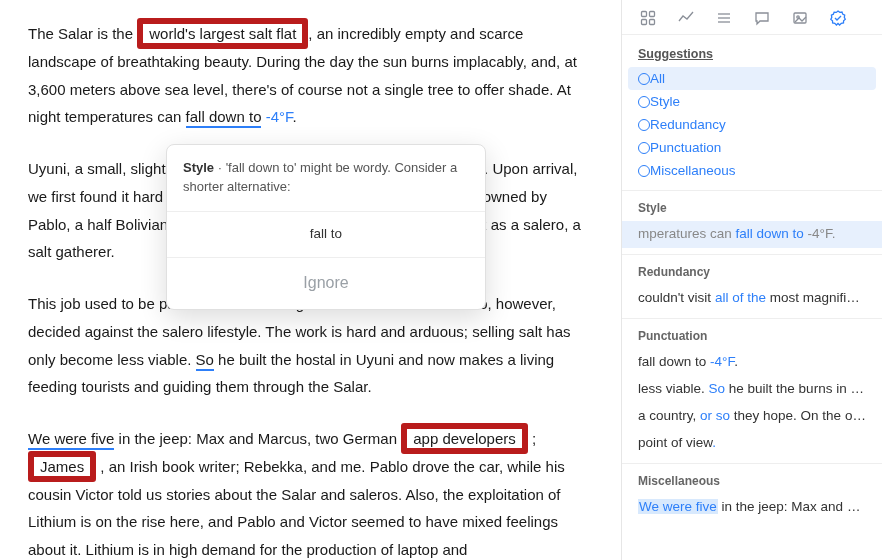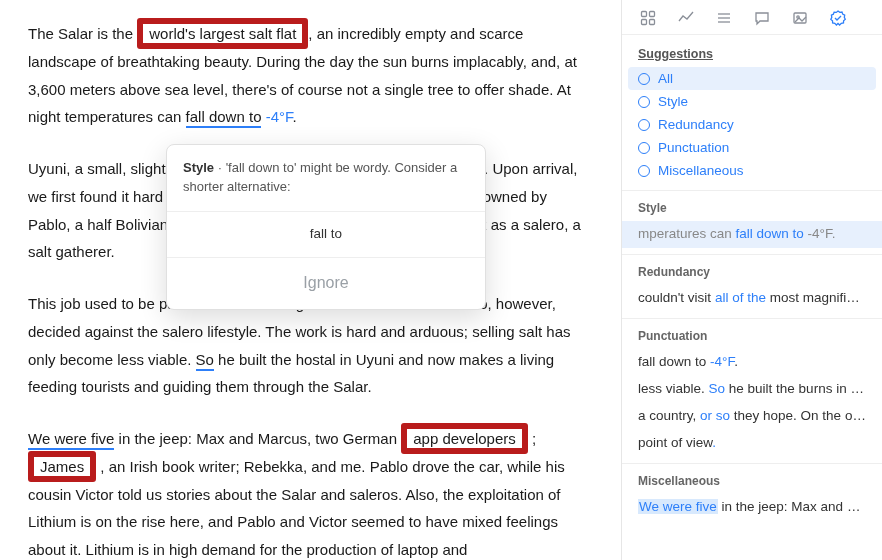--- a/index.html
+++ b/index.html
@@ -101,21 +101,20 @@
       font-weight: 600;
       color: #555;
       padding: 12px 16px 6px;
       font-size: 12.5px;
       text-decoration: underline;
     }
     .filters { padding: 0 6px 8px; }
     .filter-item {
       display: flex;
       align-items: center;
-      gap: 8px;
       padding: 4px 10px;
       border-radius: 4px;
       cursor: pointer;
       color: #2d7ff9;
       font-size: 13.5px;
     }
     .filter-item.selected {
       background: #e7f0fd;
     }
     .radio {

